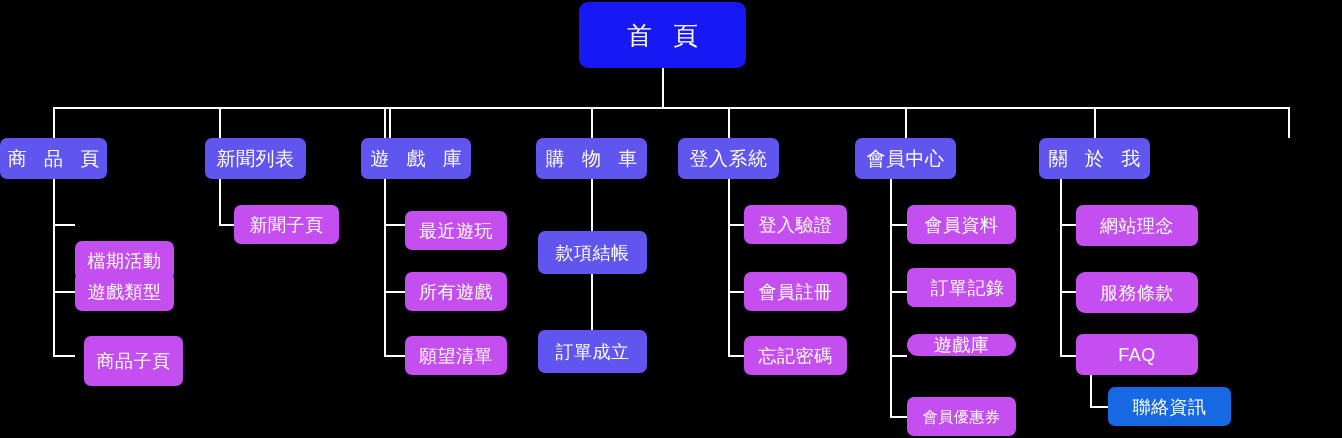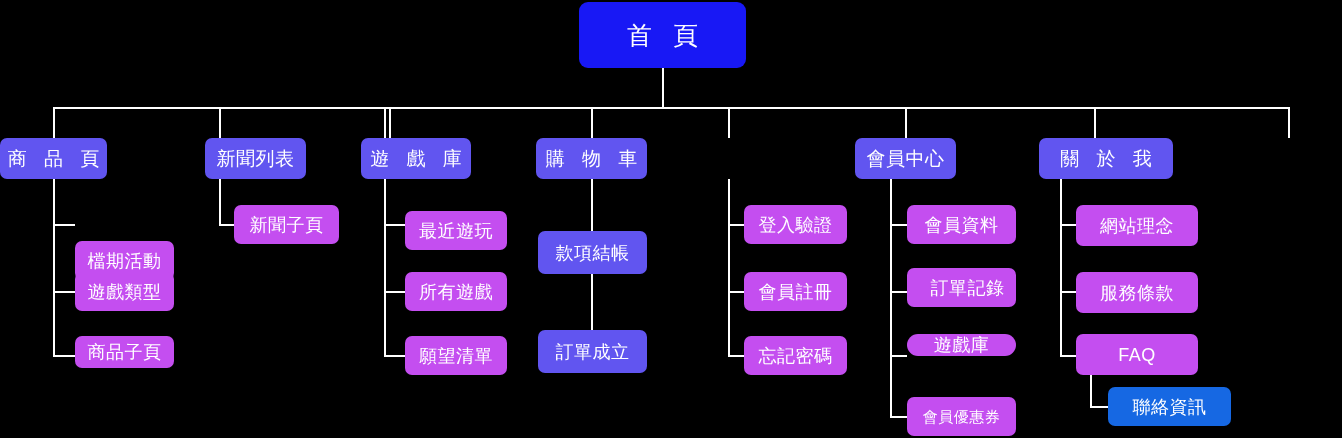--- a/index.html
+++ b/index.html
@@ -121,43 +121,44 @@
 
   <div class="line v" style="left:1090px; top:375px; height:32px;"></div>
   <div class="line h" style="left:1090px; top:406px; width:22px;"></div>
 
   <div class="node lvl0" style="left:579px; top:2px; width:167px; height:66px;">首 頁</div>
 
   <div class="node lvl1" style="left:205px; top:138px; width:101px; height:41px;">新聞列表</div>
   <div class="node lvl1 wide-space" style="left:0px; top:138px; width:107px; height:41px;">商 品 頁</div>
   <div class="node lvl1 wide-space" style="left:361px; top:138px; width:110px; height:41px;">遊 戲 庫</div>
   <div class="node lvl1 wide-space" style="left:536px; top:138px; width:111px; height:41px;">購 物 車</div>
+  <div class="node lvl1" style="left:678px; top:138px; width:101px; height:41px;">登入系統</div>
   <div class="node lvl1" style="left:855px; top:138px; width:101px; height:41px;">會員中心</div>
-  <div class="node lvl1 wide-space" style="left:1039px; top:138px; width:134px; height:41px;">關 於 我</div>
+  <div class="node lvl1 wide-space" style="left:1039px; top:138px; width:111px; height:41px;">關 於 我</div>
 
   <div class="node lvl2" style="left:75px; top:205px; width:99px; height:39px;margin-top:36px;">檔期活動</div>
   <div class="node lvl2" style="left:75px; top:272px; width:99px; height:39px;">遊戲類型</div>
-  <div class="node lvl2" style="left:75px; top:336px; width:99px; height:32px;">商品子頁</div>
+  <div class="node lvl2" style="left:84px; top:336px; width:99px; height:50px;">商品子頁</div>
 
   <div class="node lvl2" style="left:234px; top:205px; width:105px; height:39px;">新聞子頁</div>
 
   <div class="node lvl2" style="left:405px; top:211px; width:102px; height:39px;">最近遊玩</div>
   <div class="node lvl2" style="left:405px; top:272px; width:102px; height:39px;">所有遊戲</div>
   <div class="node lvl2" style="left:405px; top:336px; width:102px; height:39px;">願望清單</div>
 
   <div class="node lvl2 blue" style="left:538px; top:231px; width:109px; height:43px;">款項結帳</div>
   <div class="node lvl2 blue" style="left:538px; top:330px; width:109px; height:43px;">訂單成立</div>
 
   <div class="node lvl2" style="left:744px; top:205px; width:103px; height:39px;">登入驗證</div>
   <div class="node lvl2" style="left:744px; top:272px; width:103px; height:39px;">會員註冊</div>
   <div class="node lvl2" style="left:744px; top:336px; width:103px; height:39px;">忘記密碼</div>
 
   <div class="node lvl2" style="left:907px; top:205px; width:109px; height:39px;">會員資料</div>
   <div class="node lvl2" style="left:907px; top:268px; width:109px; height:39px;padding-left:12px;">訂單記錄</div>
   <div class="node lvl2" style="left:907px; top:334px; width:109px; height:22px;border-radius:14px;">遊戲庫</div>
   <div class="node lvl2 sm" style="left:907px; top:397px; width:109px; height:39px;">會員優惠券</div>
 
   <div class="node lvl2" style="left:1076px; top:205px; width:122px; height:41px;">網站理念</div>
-  <div class="node lvl2" style="left:1076px; top:272px; width:122px; height:41px;">服務條款</div>
+  <div class="node lvl2" style="left:1076px; top:272px; width:122px; height:41px;border-radius:9px;">服務條款</div>
   <div class="node lvl2" style="left:1076px; top:334px; width:122px; height:41px;">FAQ</div>
   <div class="node lvl3-blue" style="left:1108px; top:387px; width:123px; height:39px;">聯絡資訊</div>
 
 </div>
 
 </body></html>

